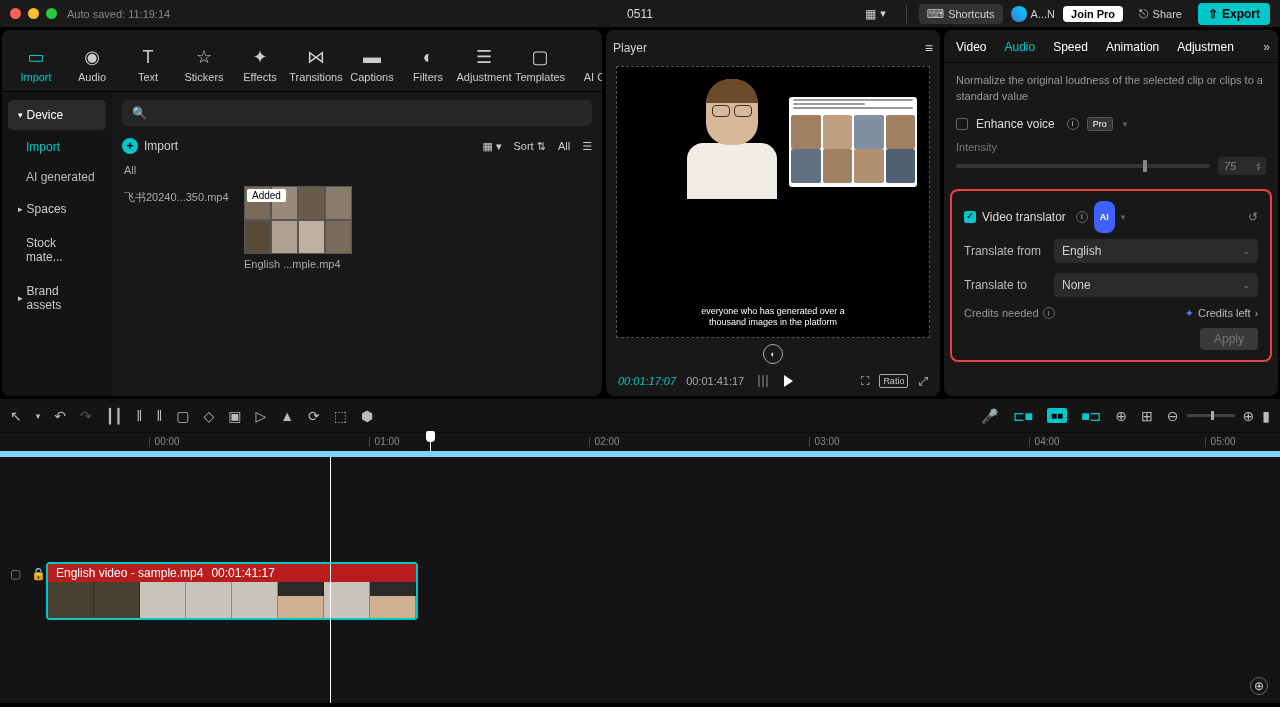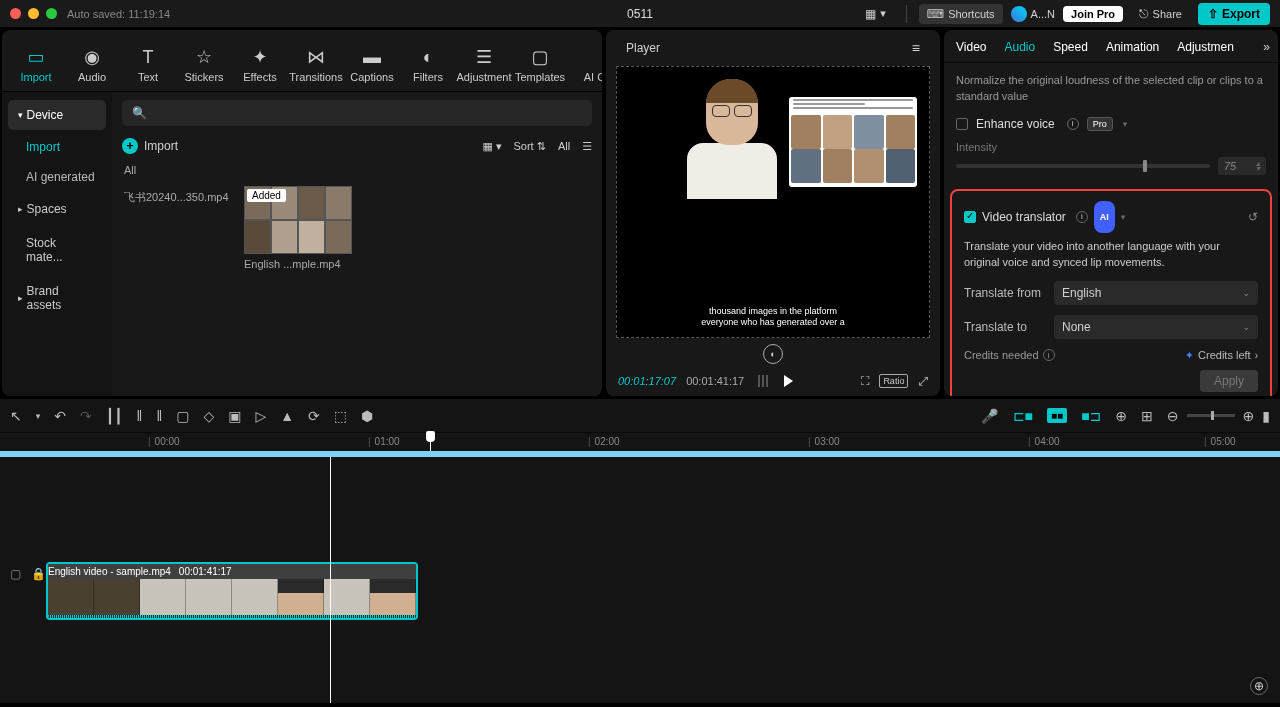--- a/index.html
+++ b/index.html
@@ -56,21 +56,21 @@
 .thumb-img.editor { background: linear-gradient(180deg,#1c1c1c 0%,#1c1c1c 40%,#0d2b2b 40%,#0d2b2b 100%); }
 .thumb-img.grid { background: #ddd; }
 .thumb-dur { position: absolute; top: 3px; right: 4px; font-size: 10px; font-weight: 600; color: #fff; text-shadow: 0 0 3px #000; }
 .thumb-added { position: absolute; top: 3px; left: 3px; background: #fff; color: #000; font-size: 10px; padding: 1px 5px; border-radius: 2px; font-weight: 500; }
 .thumb-name { font-size: 11px; color: #aaa; margin-top: 4px; white-space: nowrap; overflow: hidden; text-overflow: ellipsis; }
 .mini-row { display: flex; height: 50%; }
 .mini-cell { flex: 1; background: #888; border: 0.5px solid #555; }
 
 
 .player-panel { width: 334px; background: #181818; border-radius: 8px; margin: 2px; display: flex; flex-direction: column; overflow: hidden; }
-.player-hdr { padding: 10px 20px; font-size: 12px; display: flex; align-items: center; }
+.player-hdr { padding: 10px 7px; font-size: 12px; display: flex; align-items: center; }
 .player-menu { margin-left: auto; cursor: pointer; font-size: 14px; }
 .player-viewport { flex: 1; background: #000; margin: 0 10px; position: relative; border: 1px dashed #555; display: flex; align-items: center; justify-content: center; overflow: hidden; }
 .pv-figure { position: absolute; left: 55px; top: 12px; width: 120px; height: 140px; }
 .pv-head { width: 52px; height: 66px; background: #d8b898; border-radius: 26px 26px 22px 22px; margin: 0 auto; position: relative; }
 .pv-hair { position:absolute; top:0; left:0; right:0; height:24px; background:#6b4a2a; border-radius:26px 26px 0 0; }
 .pv-glasses { position:absolute; top:26px; left:6px; right:6px; height:12px; display:flex; gap:4px; }
 .pv-lens { flex:1; border:1.5px solid #333; border-radius:4px; }
 .pv-body { width: 90px; height: 56px; background: #f0ede6; border-radius: 16px 16px 0 0; margin: -2px auto 0; }
 .pv-panel { position: absolute; right: 12px; top: 30px; width: 128px; height: 90px; background: #fff; border-radius: 3px; }
 .pv-panel-hdr { height: 18px; padding: 2px 4px; display:flex; gap:2px; flex-direction:column; }
@@ -147,21 +147,21 @@
 .tick { position: absolute; top: 3px; }
 .tick::before { content:"|"; margin-right: 4px; color: #555; }
 .playhead { position: absolute; top: 0; bottom: 0; width: 1px; background: #fff; z-index: 5; }
 .playhead-head { position: absolute; top: -2px; left: -4px; width: 9px; height: 11px; background: #fff; border-radius: 2px 2px 4px 4px; }
 
 .tl-tracks { flex: 1; position: relative; display: flex; }
 .gutter-top { position: absolute; left: 10px; top: 110px; display: flex; gap: 10px; font-size: 12px; color: #888; }
 .edit-pill { position: absolute; left: 110px; top: 130px; width: 24px; height: 24px; background: #2a2a2a; border-radius: 4px; display: flex; align-items: center; justify-content: center; cursor: pointer; font-size: 13px; }
 .tl-lane-area { flex: 1; position: relative; }
 .clip { position: absolute; left: 46px; top: 105px; width: 372px; height: 58px; background: #0d3838; border: 2px solid #00c8c8; border-radius: 4px; overflow: hidden; }
-.clip-hdr { background: #404040; padding: 2px 0; font-size: 10px; color: #fff; display: flex; gap: 8px; }
+.clip-hdr { background: #b91c1c; padding: 2px 8px; font-size: 12px; color: #fff; display: flex; gap: 8px; }
 .clip-thumbs { display: flex; height: 36px; }
 .clip-th { flex: 1; background: #4a4032; border-right: 1px solid rgba(0,0,0,0.3); }
 .clip-th.light { background: #c8c4bc; }
 .clip-th.person { background: linear-gradient(180deg,#2a2a2a 40%,#d0b090 40%); }
 .clip-wave { height: 6px; background: repeating-linear-gradient(90deg,#00c8c8 0,#00c8c8 1px,#0d3838 1px,#0d3838 2px); }
 .tl-playhead { position: absolute; left: 330px; top: 0; bottom: 0; width: 1px; background: #fff; }
 .tl-add { position: absolute; right: 12px; bottom: 8px; width: 18px; height: 18px; border: 1px solid #666; border-radius: 50%; display: flex; align-items: center; justify-content: center; font-size: 12px; cursor: pointer; }
 </style>
 </head>
 <body>
@@ -344,22 +344,22 @@
             <div class="pv-cell"></div>
           </div>
         <div class="pv-panel-row">
             <div class="pv-cell" style="background:#607080"></div>
             <div class="pv-cell"></div>
             <div class="pv-cell" style="background:#b09070"></div>
             <div class="pv-cell" style="background:#506070"></div>
           </div>
       </div>
       <div class="pv-caption">
+        <div>everyone who has generated over a</div>
         <div>thousand images in the platform</div>
-        <div>everyone who has generated over a</div>
       </div>
     </div>
     <div class="player-cc"><span class="cc-icon">◐</span></div>
     <div class="player-ctrl">
       <span class="pt-cur">00:01:17:07</span>
       <span class="pt-tot">00:01:41:17</span>
       <div class="bars">
           <span></span>
           <span></span>
           <span></span>
@@ -404,21 +404,20 @@
 
       <div class="translator-box">
         <div class="trans-hdr">
           <span class="chk on"></span>
           <span class="label" style="font-weight:500">Video translator</span>
           <span class="info-i">i</span>
           <span class="ai-pill">AI</span>
           <span style="font-size:9px;color:#666">▾</span>
           <span class="reset-icon">↺</span>
         </div>
-        <div class="trans-desc">Translate your video into another language with your original voice and synced lip movements.</div>
         <div class="form-row">
           <span class="form-lbl">Translate from</span>
           <div class="select">
               <span>English</span>
               <span class="sel-car">⌄</span>
             </div>
         </div>
         <div class="form-row">
           <span class="form-lbl">Translate to</span>
           <div class="select">

